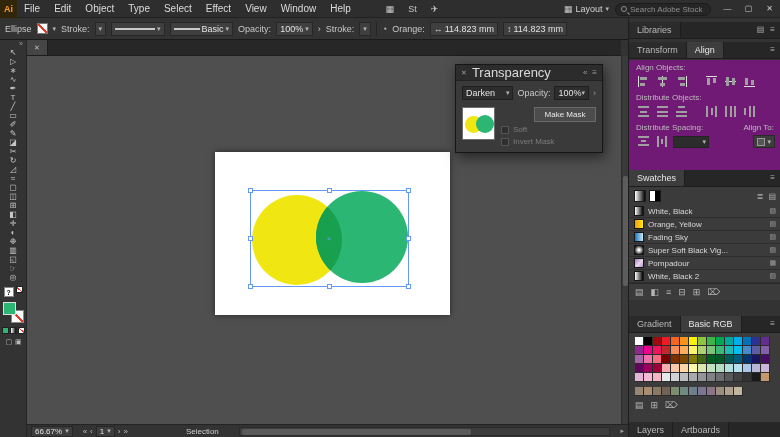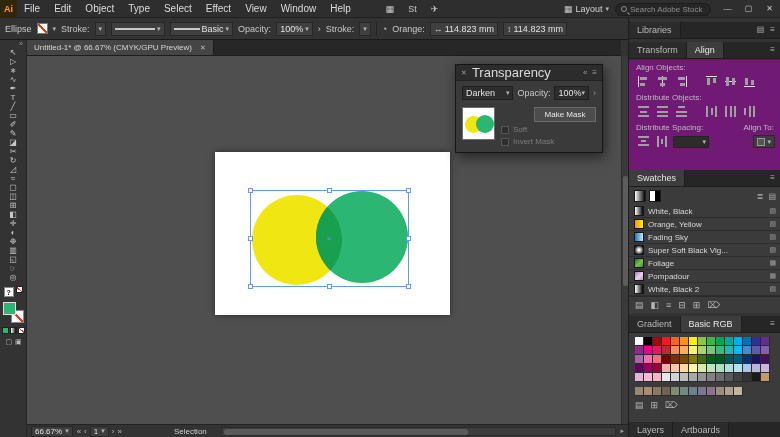--- a/index.html
+++ b/index.html
@@ -113,21 +113,21 @@
   .sw-chip{width:10px;height:10px;border:1px solid #161616;flex:0 0 auto}
   .sw-name{color:#d8d8d8;font-size:8px;white-space:nowrap;overflow:hidden;flex:1}
   .sw-kind{color:#9a9a9a;font-size:7px}
   .ptoolbar{display:flex;align-items:center;gap:7px;padding:3px 6px;color:#b5b5b5;font-size:9px;border-top:1px solid #2a2a2a}
 
   #color-grid,#muted-row{display:flex;flex-wrap:wrap;width:137px;margin:4px 0 0 6px}
   .gchip{width:9px;height:9px;border-right:1px solid #2b2b2b;border-bottom:1px solid #2b2b2b}
   #muted-row{margin-top:5px}
 
   
-  #statusbar{position:absolute;left:27px;top:424px;width:601px;height:13px;background:#333;border-top:1px solid #232323;display:flex;align-items:center;gap:4px;padding:0 4px;font-size:8px;z-index:10}
+  #statusbar{position:absolute;left:27px;top:424px;width:601px;height:13px;background:#333;border-top:1px solid #232323;display:flex;align-items:center;gap:10px;padding:0 4px;font-size:8px;z-index:10}
   .sb-field{height:11px;background:#3d3d3d;border:1px solid #272727;display:flex;align-items:center;gap:3px;padding:0 3px;color:#e0e0e0}
   .sb-nav{display:flex;align-items:center;gap:3px;color:#bdbdbd}
   .sb-status{margin-left:48px;color:#cfcfcf}
   .sb-scroll{flex:1;height:9px;background:#3d3d3d;border:1px solid #2a2a2a;margin-left:10px;position:relative}
   .sb-scroll .thumb{position:absolute;left:2px;top:1px;width:62%;height:6px;background:#5a5a5a;border-radius:2px}
   .sb-arrow{color:#9f9f9f;font-size:7px}
 </style>
 </head>
 <body>
 
@@ -205,21 +205,20 @@
       <span>114.823 mm</span>
     </span>
   <span class="cb-field">
       <span class="mini-ico">↕</span>
       <span>114.823 mm</span>
     </span>
 </div>
 
 <div id="doctabs">
   <div class="doctab">
-    <span>Untitled-1* @ 66.67% (CMYK/GPU Preview)</span>
     <span class="x">✕</span>
   </div>
 </div>
 
 <aside id="tools">
   <div class="tools-top">»</div>
   <div class="tool-col">
 
   <button class="tool" style="background:none;border:0;cursor:default">↖</button>
       <button class="tool" style="background:none;border:0;cursor:default">▷</button>
@@ -510,25 +509,20 @@
           <span class="sw-name">Fading Sky</span>
           <span class="sw-kind">▨</span>
         </div>
 
         <div class="sw-row">
           <span class="sw-chip" style="background: radial-gradient(circle, rgb(255, 255, 255) 15%, rgb(0, 0, 0) 90%);"></span>
           <span class="sw-name">Super Soft Black Vig...</span>
           <span class="sw-kind">▨</span>
         </div>
 
-        <div class="sw-row">
-          <span class="sw-chip" style="background: linear-gradient(135deg, rgb(29, 107, 56), rgb(124, 194, 67) 55%, rgb(47, 143, 70));"></span>
-          <span class="sw-name">Foliage</span>
-          <span class="sw-kind">▦</span>
-        </div>
 
         <div class="sw-row">
           <span class="sw-chip" style="background: linear-gradient(135deg, rgb(158, 123, 181), rgb(231, 215, 238) 55%, rgb(180, 140, 196));"></span>
           <span class="sw-name">Pompadour</span>
           <span class="sw-kind">▦</span>
         </div>
 
         <div class="sw-row">
           <span class="sw-chip" style="background: linear-gradient(90deg, rgb(255, 255, 255), rgb(0, 0, 0));"></span>
           <span class="sw-name">White, Black 2</span>

